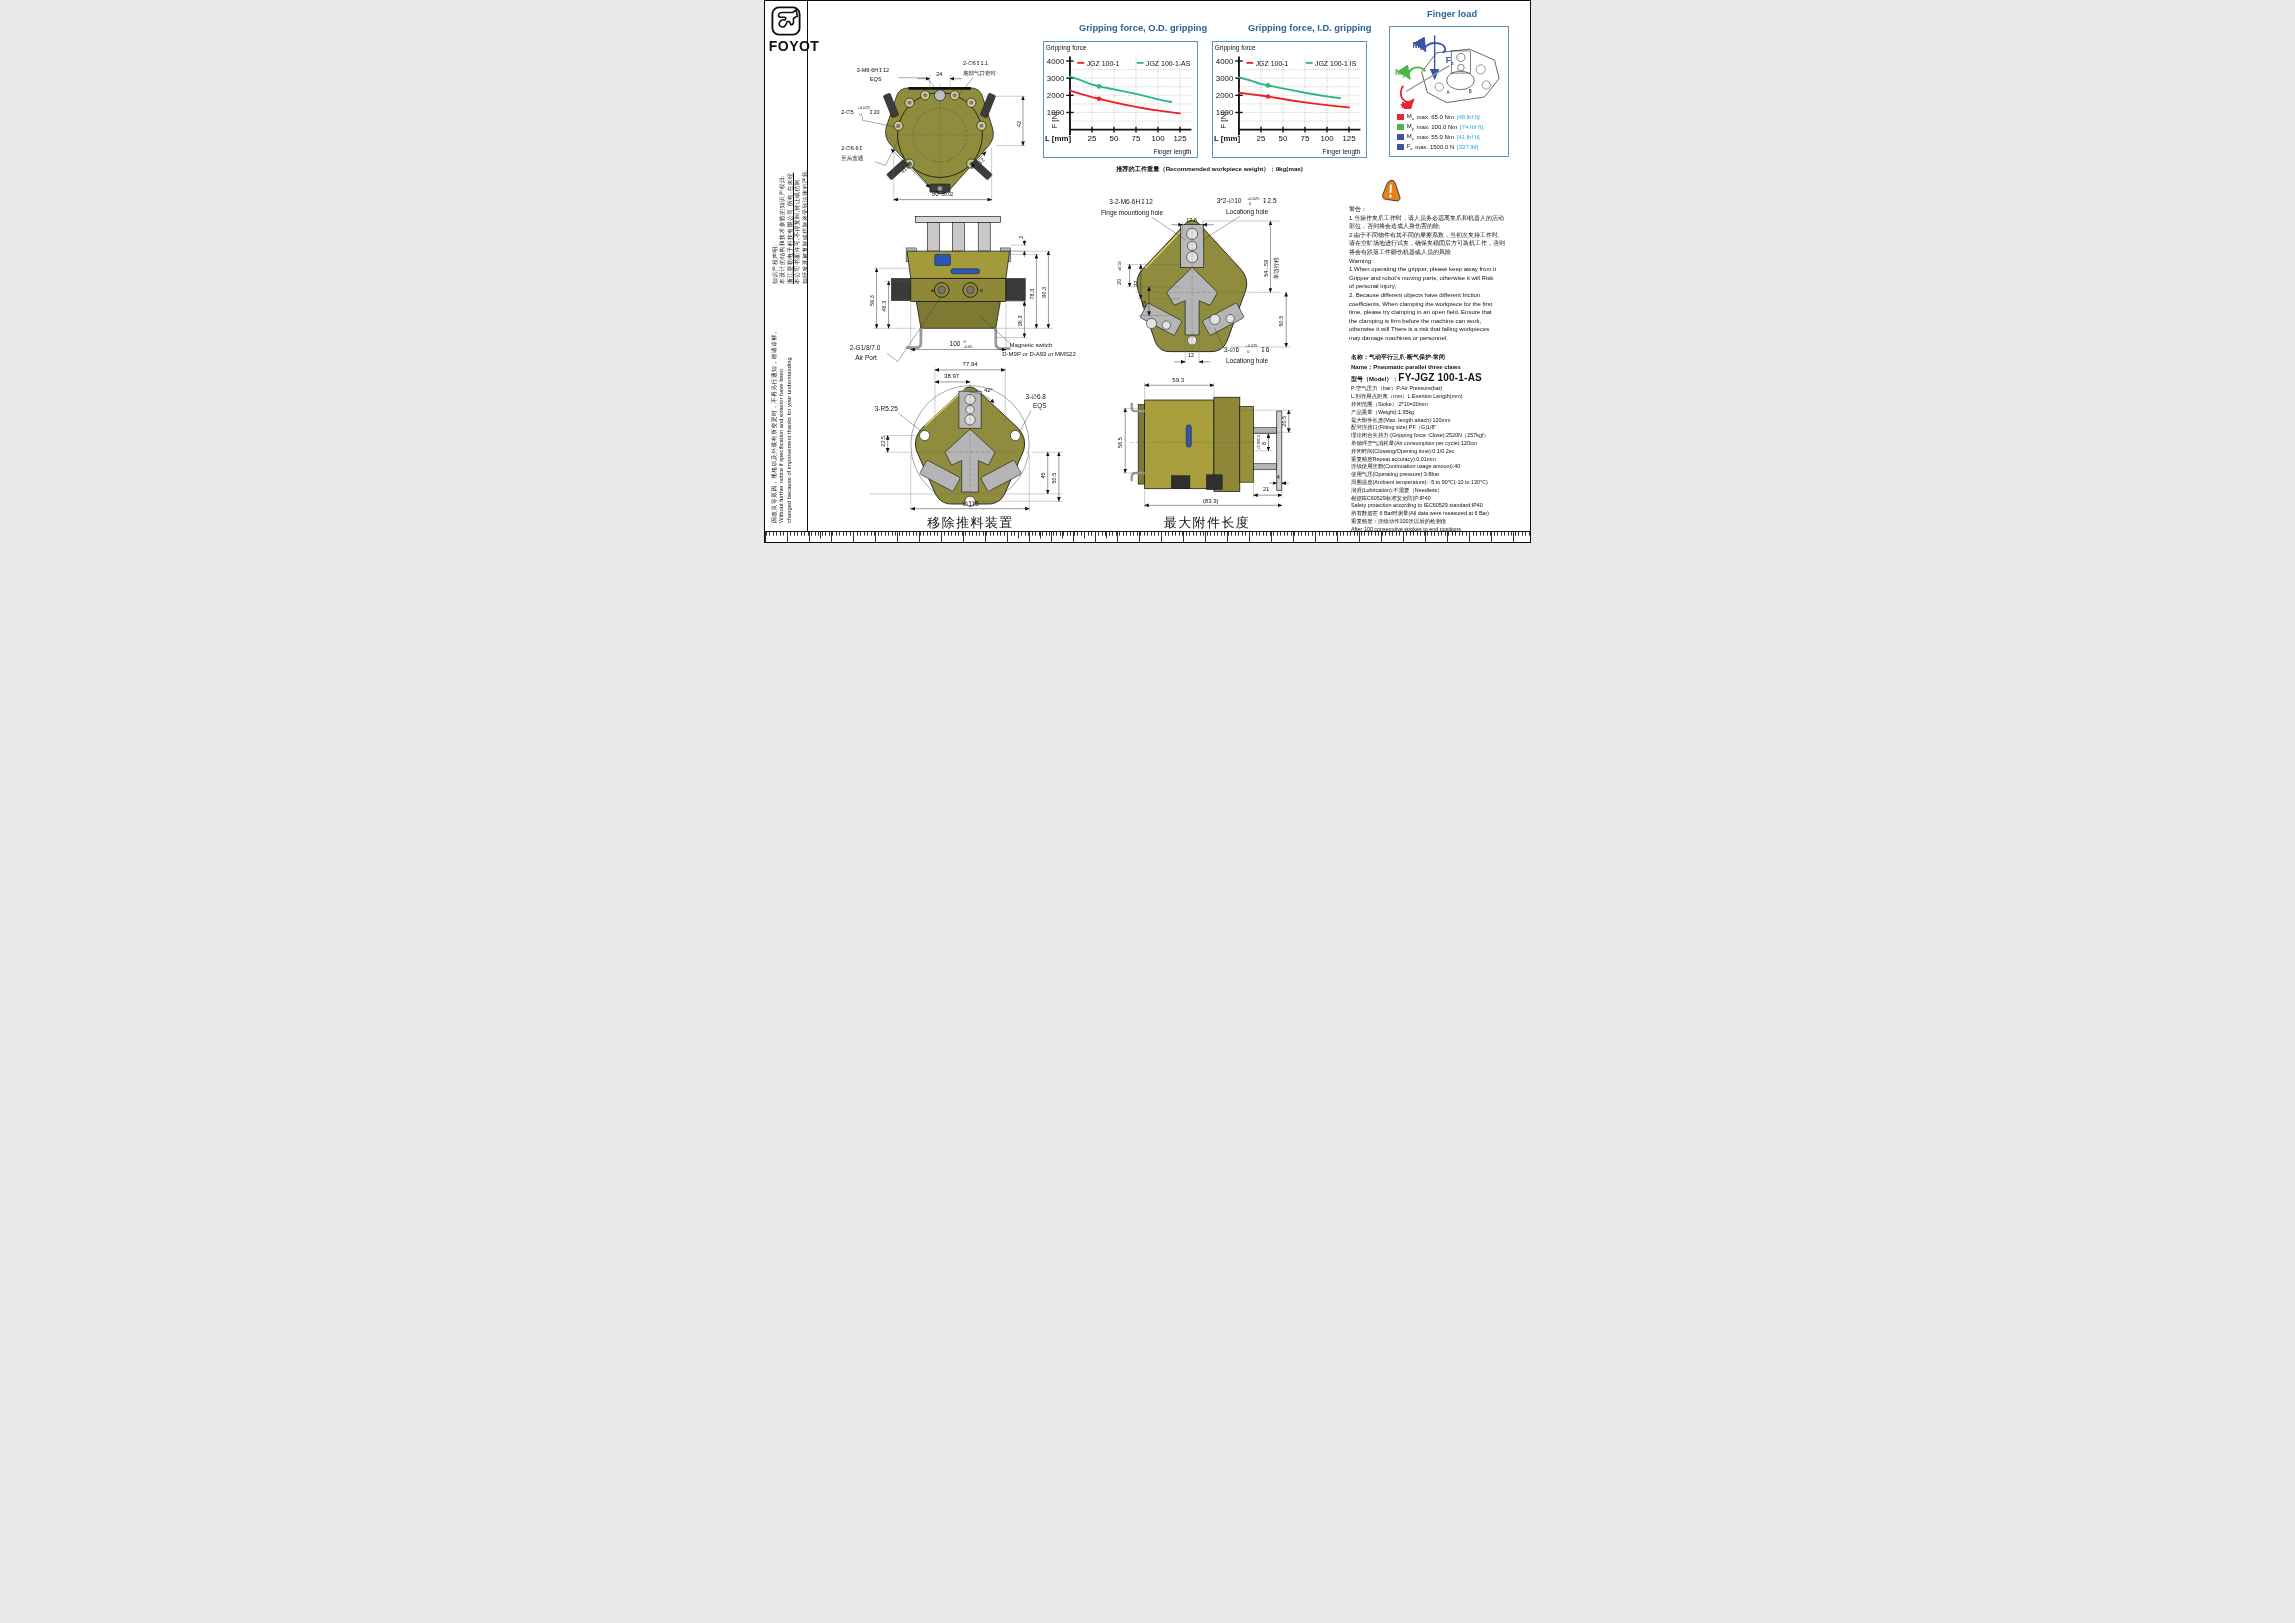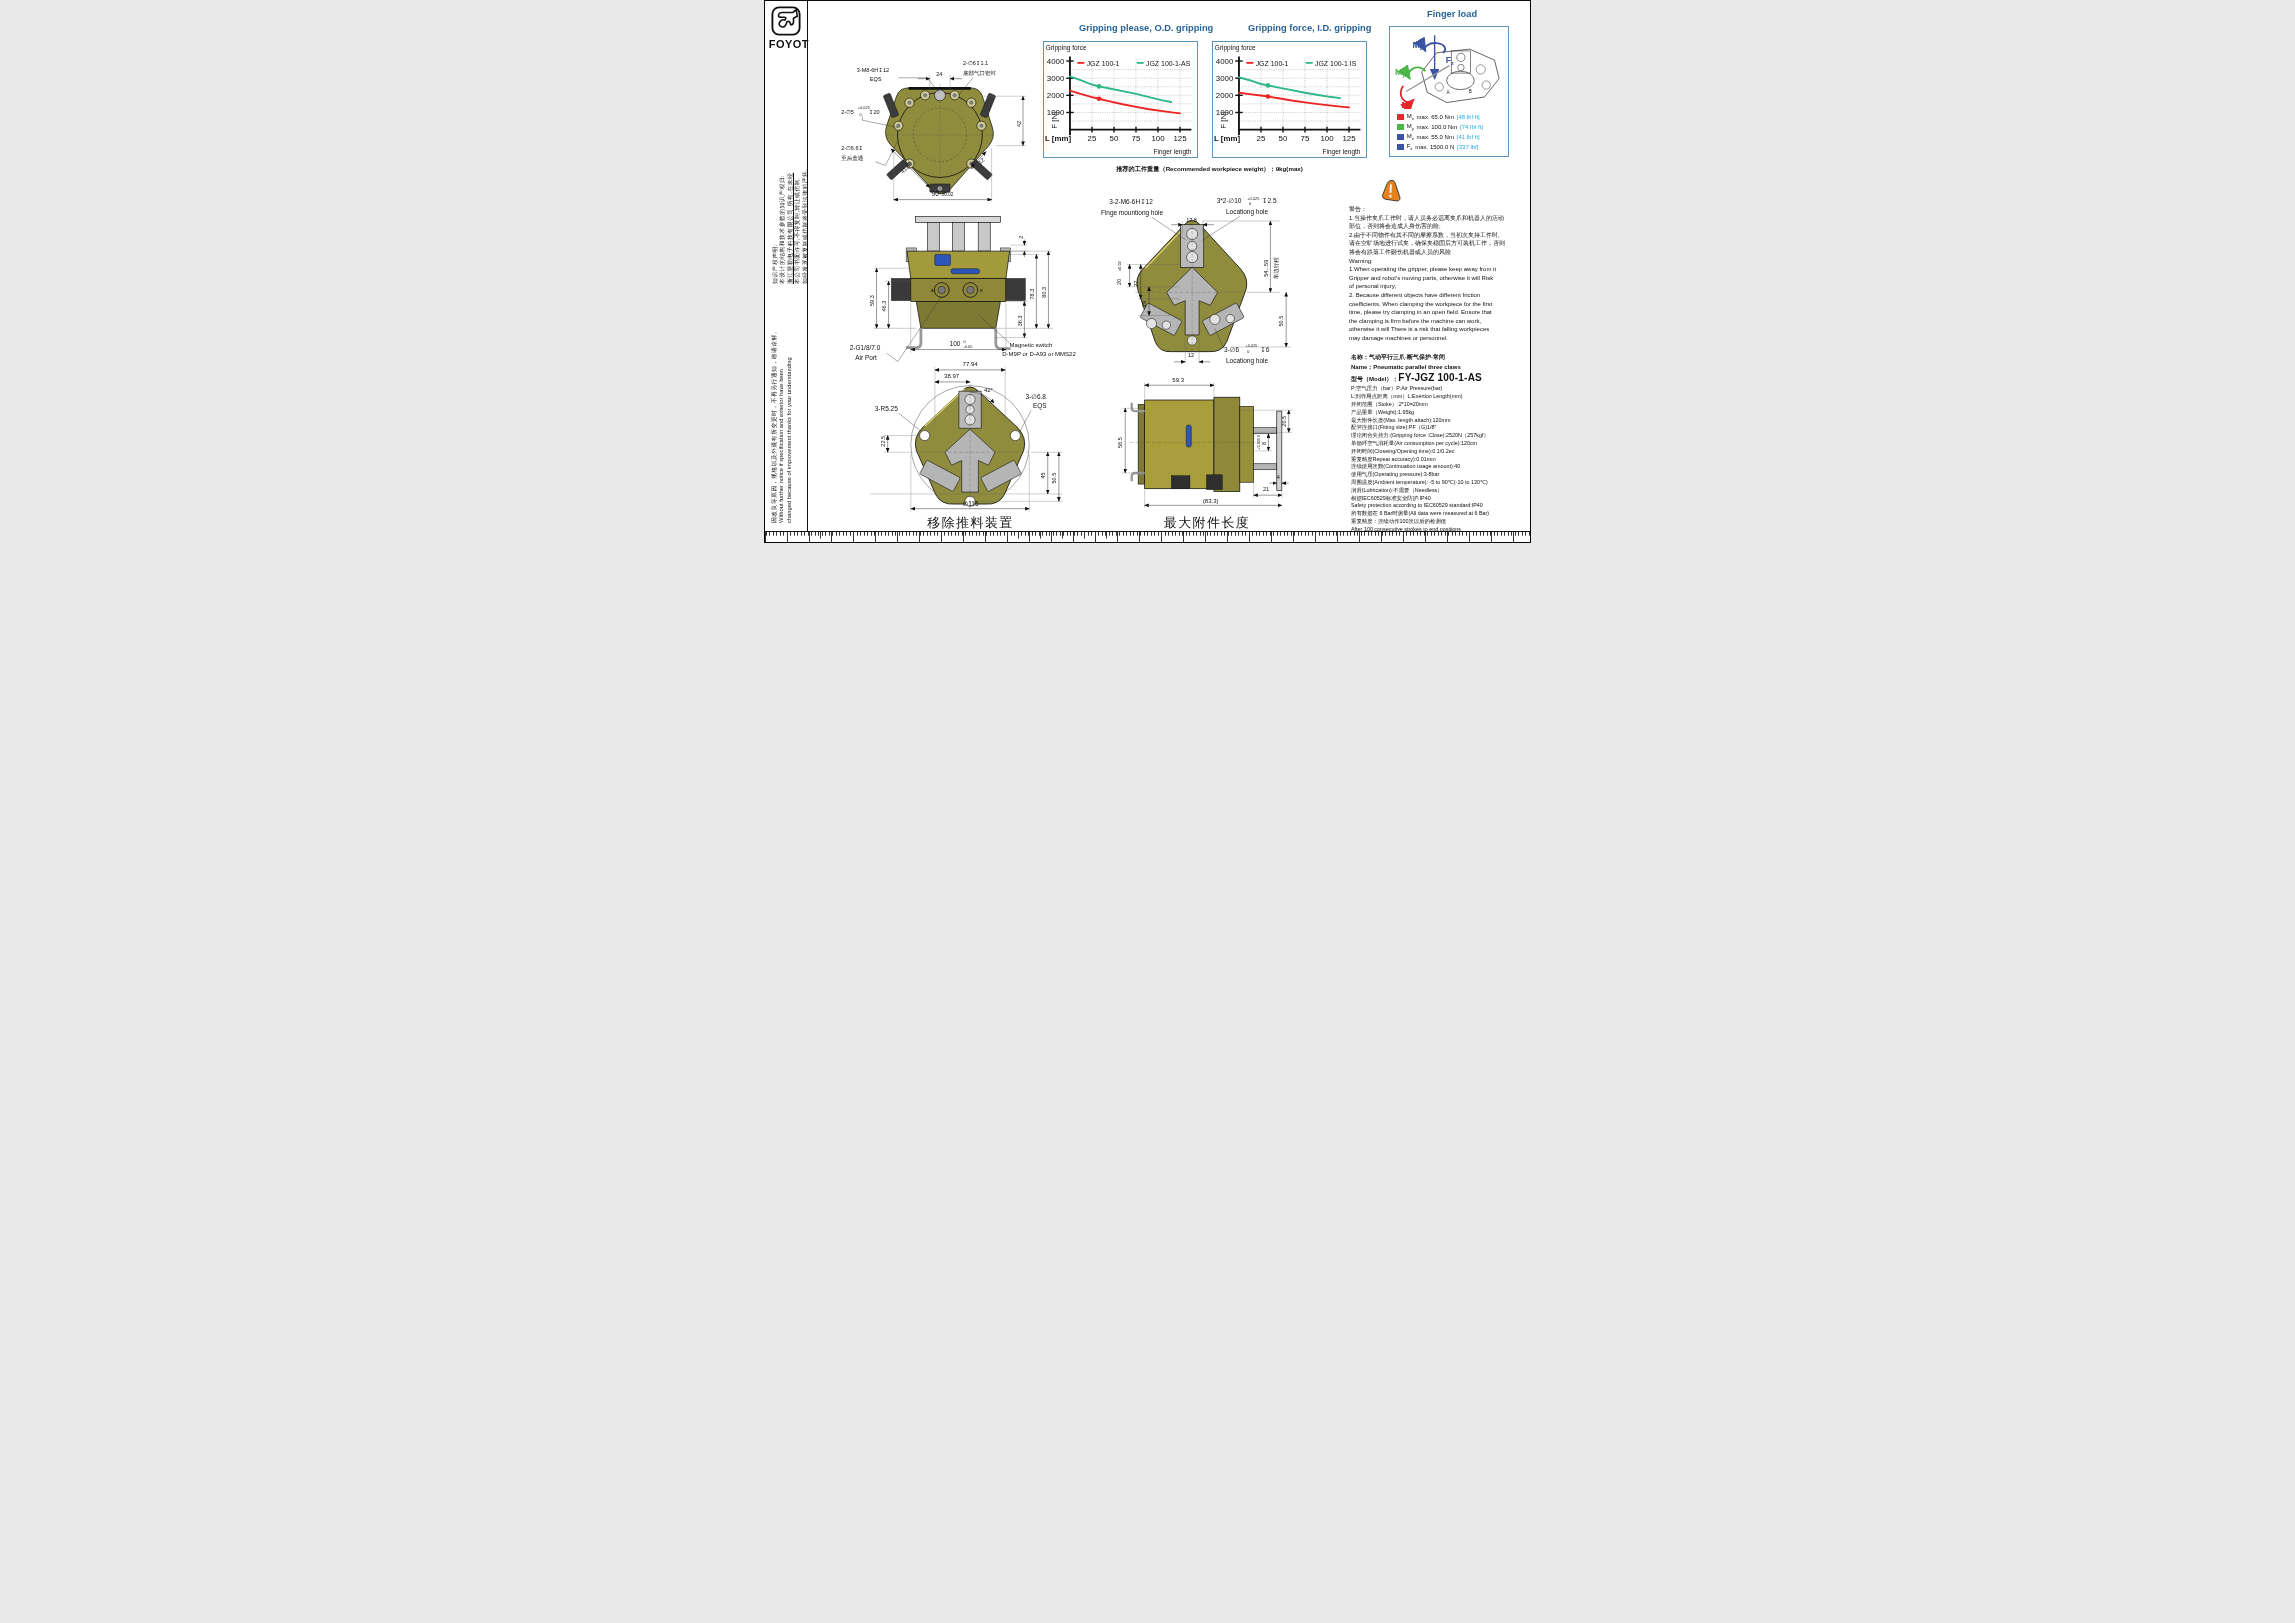--- a/index.html
+++ b/index.html
@@ -2,21 +2,21 @@
 <html style="font-size:7.4px"><head>
 <meta charset="utf-8">
 <style>
   html,body{margin:0;padding:0;background:#e9e9e9;}
   #page{position:relative;width:765px;height:541px;background:#fff;border:1.4px solid #0a0a0a;
         font-family:"Liberation Sans","DejaVu Sans",sans-serif;color:#111;overflow:hidden;margin:0 auto;}
   svg text{font-family:"Liberation Sans","DejaVu Sans",sans-serif;}
   
   .left-strip{position:absolute;left:0;top:0;width:42px;height:530px;border-right:0.9px solid #111;background:#fff;}
   .logo-box{position:absolute;left:3.7px;top:4.6px;width:35px;text-align:center;}
-  .logo-brand{font-weight:bold;font-size:11px;letter-spacing:0.5px;margin-top:0.9px;}
+  .logo-brand{font-weight:bold;font-size:14px;letter-spacing:0.5px;margin-top:0.9px;}
   .vtext{position:absolute;transform:rotate(-90deg);transform-origin:left top;}
   .vtext .ln{font-size:5.8px;line-height:7.4px;white-space:nowrap;letter-spacing:0.5px;}
   .vtext .ln.u{text-decoration:underline;}
   .vtext .ln.en{font-size:5.8px;letter-spacing:0;}
   
   .chart-title{position:absolute;font-size:9.3px;font-weight:bold;color:#2a6496;white-space:nowrap;padding-left:36px;}
   .chart-box{position:absolute;width:153px;height:115px;border:0.9px solid #5e93bb;background:#fff;}
   .chart-box svg{display:block;width:100%;height:100%;}
   
   .fl-box{position:absolute;left:624px;top:25px;width:118px;height:129px;border:0.9px solid #5e93bb;background:#fff;}
@@ -148,21 +148,21 @@
     <text class="dimtext" x="138" y="266" transform="rotate(-45 138 266)">41.65</text>
     <line class="dim" x1="318" y1="218" x2="286" y2="252" marker-start="url(#tvA)" marker-end="url(#tvA)"></line>
     <text class="dimtext" x="306" y="246" transform="rotate(-45 306 246)">12</text>
     <line class="ext" x1="118" y1="210" x2="118" y2="326"></line>
       <line class="ext" x1="330" y1="210" x2="330" y2="326"></line>
     <line class="dim" x1="118" y1="322" x2="330" y2="322" marker-start="url(#tvA)" marker-end="url(#tvA)"></line>
     <text class="dimtext" x="200" y="314" style="font-size:14px">90</text>
     <text class="dimtext-s" x="222" y="314" style="font-size:10px">±0.02</text>
   </svg>
 
-  <div class="chart-title" style="left:278px;top:22px;">Gripping please, O.D. gripping</div>
+  <div class="chart-title" style="left:278px;top:22px;">Gripping force, O.D. gripping</div>
   <div class="chart-box" style="left:278px;top:40px;">
     <svg viewBox="0 0 330 246">
         <line x1="56" y1="169.5" x2="318" y2="169.5" stroke="#666" stroke-width="0.8" stroke-dasharray="2 3"></line>
         <line x1="56" y1="151" x2="318" y2="151" stroke="#666" stroke-width="0.8" stroke-dasharray="2 3"></line>
         <line x1="56" y1="132.5" x2="318" y2="132.5" stroke="#666" stroke-width="0.8" stroke-dasharray="2 3"></line>
         <line x1="56" y1="114" x2="318" y2="114" stroke="#666" stroke-width="0.8" stroke-dasharray="2 3"></line>
         <line x1="56" y1="95.5" x2="318" y2="95.5" stroke="#666" stroke-width="0.8" stroke-dasharray="2 3"></line>
         <line x1="56" y1="77" x2="318" y2="77" stroke="#666" stroke-width="0.8" stroke-dasharray="2 3"></line>
         <line x1="56" y1="58.5" x2="318" y2="58.5" stroke="#666" stroke-width="0.8" stroke-dasharray="2 3"></line>
         <line x1="103.46376811594203" y1="188" x2="103.46376811594203" y2="32" stroke="#666" stroke-width="0.8" stroke-dasharray="2 3"></line>

